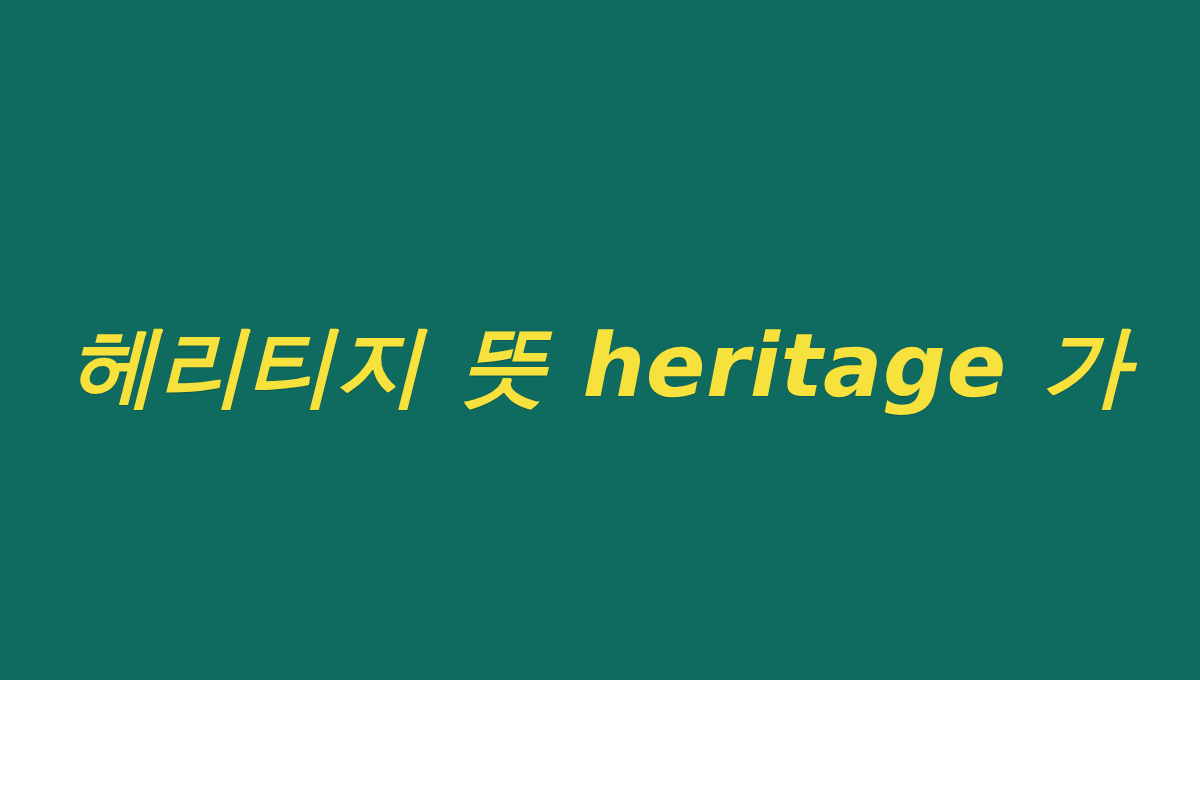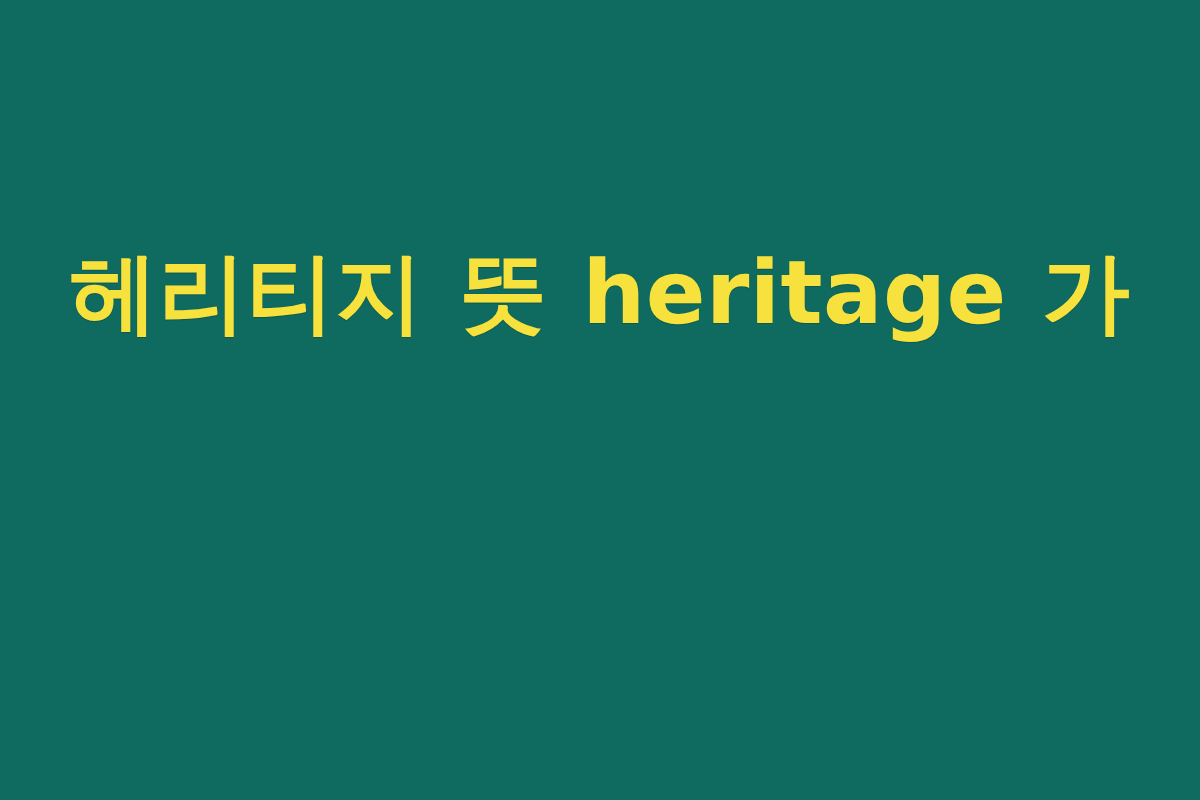--- a/index.html
+++ b/index.html
@@ -12,25 +12,26 @@
     width: 1200px;
     height: 800px;
     overflow: hidden;
     font-family: "DejaVu Sans", "Liberation Sans", sans-serif;
   }
 
   #banner {
     position: relative;
     box-sizing: border-box;
     width: 1200px;
-    height: 800px;
+    height: 680px;
     background: #0F6B60;
     display: flex;
-    align-items: flex-start;
+    align-items: flex-end;
     justify-content: center;
+    font-style: italic;
   }
 
   #headline {
     width: 1090px;
     margin: 0;
     padding: 0 0 22px 0;
     text-align: center;
     color: #F7E13D;
     font-family: "DejaVu Sans", "Liberation Sans", sans-serif;
     font-weight: 700;

